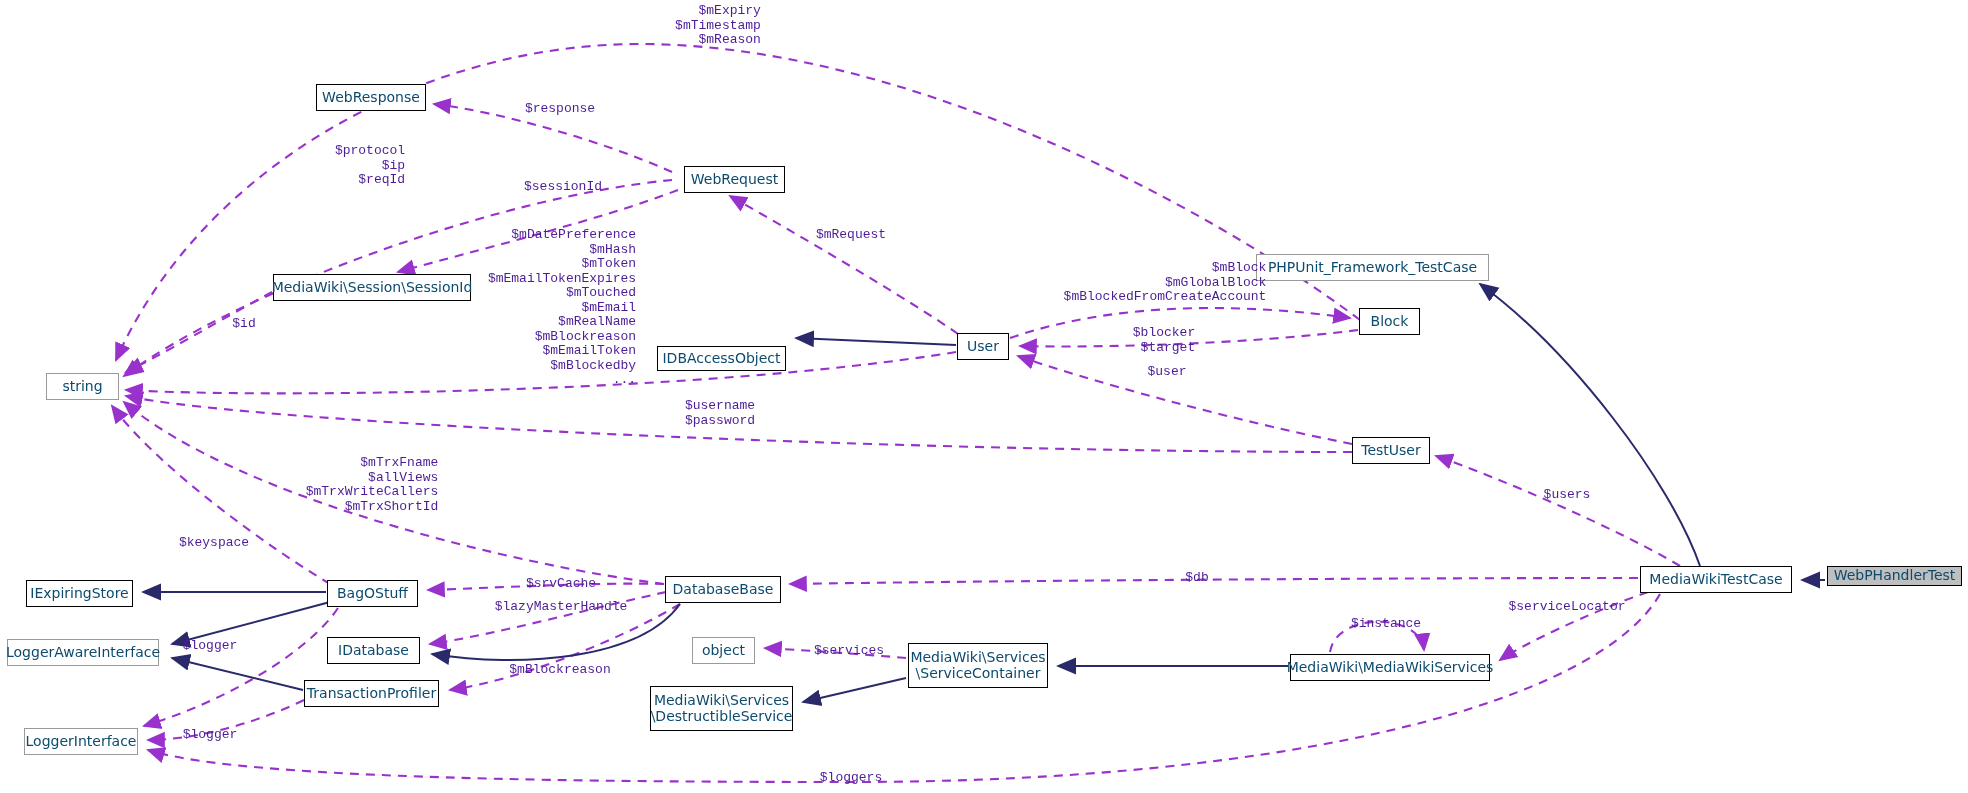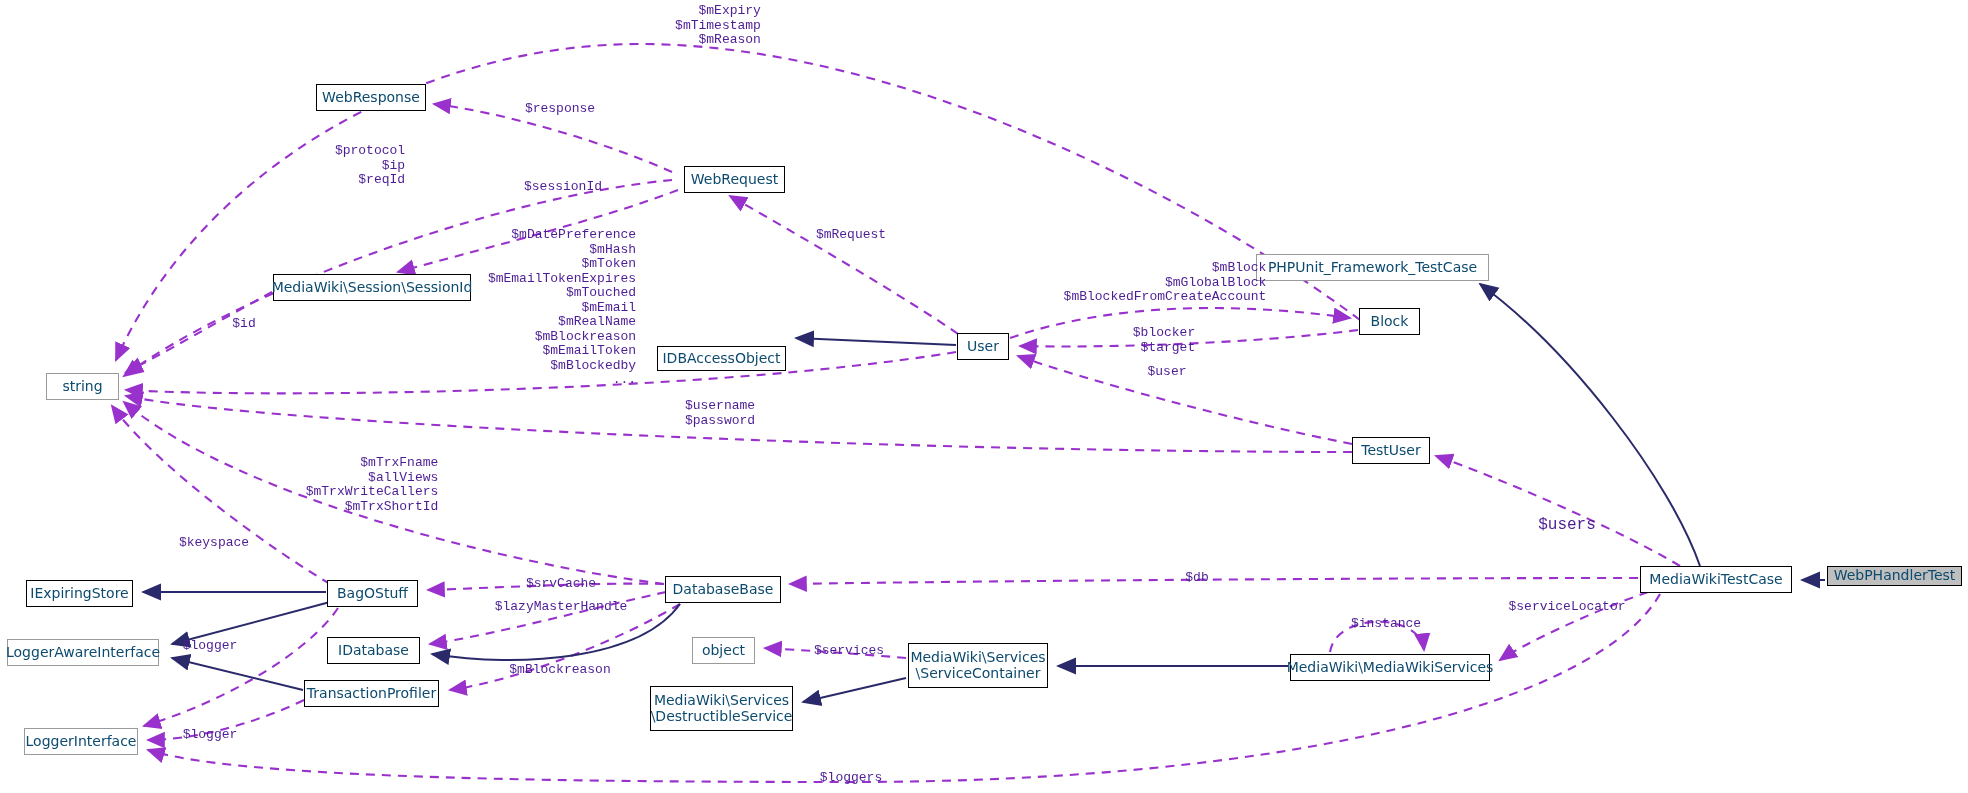--- a/index.html
+++ b/index.html
@@ -155,21 +155,21 @@
       <div class="elabel" style="left: 1164px; top: 341px; font-size: 13px;">$blocker
 $target</div>
       <div class="elabel" style="left: 244px; top: 324px; font-size: 13px;">$id</div>
       <div class="elabel" style="left: 1167px; top: 372px; font-size: 13px;">$user</div>
       <div class="elabel" style="left: 720px; top: 414px; font-size: 13px;">$username
 $password</div>
       <div class="elabel" style="left: 372px; top: 485px; font-size: 13px;">$mTrxFname
 $allViews
 $mTrxWriteCallers
 $mTrxShortId</div>
-      <div class="elabel" style="left: 1567px; top: 495px; font-size: 16px; margin-top: 31px;">$users</div>
+      <div class="elabel" style="left: 1567px; top: 495px; font-size: 13px;">$users</div>
       <div class="elabel" style="left: 214px; top: 543px; font-size: 13px;">$keyspace</div>
       <div class="elabel" style="left: 1163px; top: 578px; font-size: 13px; margin-left: 34px;">$db</div>
       <div class="elabel" style="left: 561px; top: 584px; font-size: 13px;">$srvCache</div>
       <div class="elabel" style="left: 1567px; top: 607px; font-size: 13px;">$serviceLocator</div>
       <div class="elabel" style="left: 561px; top: 607px; font-size: 13px;">$lazyMasterHandle</div>
       <div class="elabel" style="left: 1386px; top: 624px; font-size: 13px;">$instance</div>
       <div class="elabel" style="left: 210px; top: 646px; font-size: 13px;">$logger</div>
       <div class="elabel" style="left: 849px; top: 651px; font-size: 13px;">$services</div>
       <div class="elabel" style="left: 560px; top: 670px; font-size: 13px;">$mBlockreason</div>
       <div class="elabel" style="left: 210px; top: 735px; font-size: 13px;">$logger</div>

